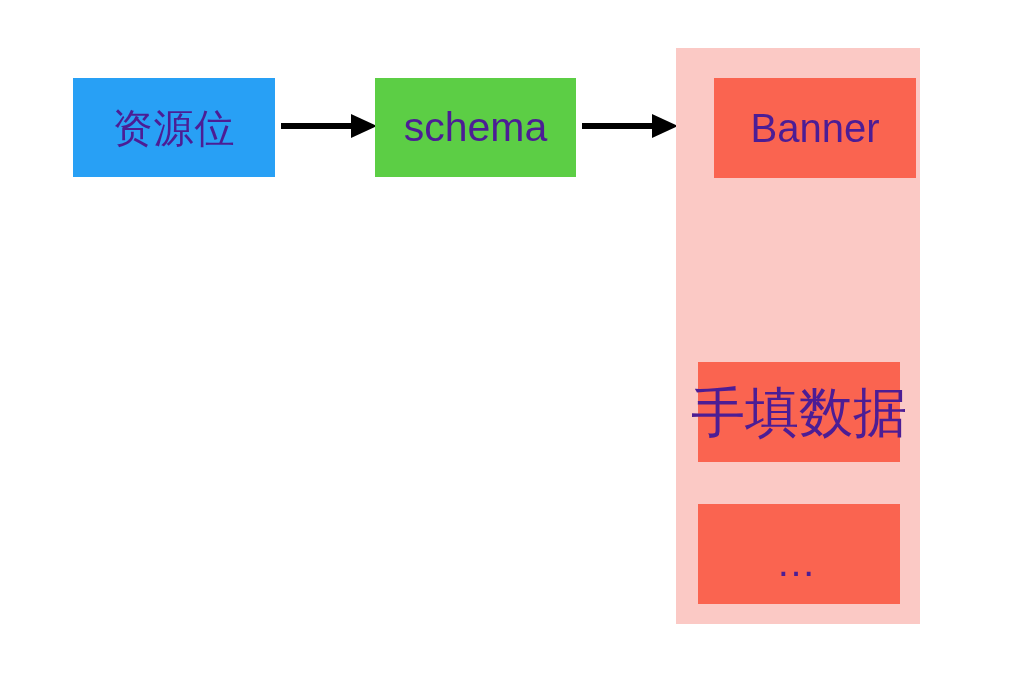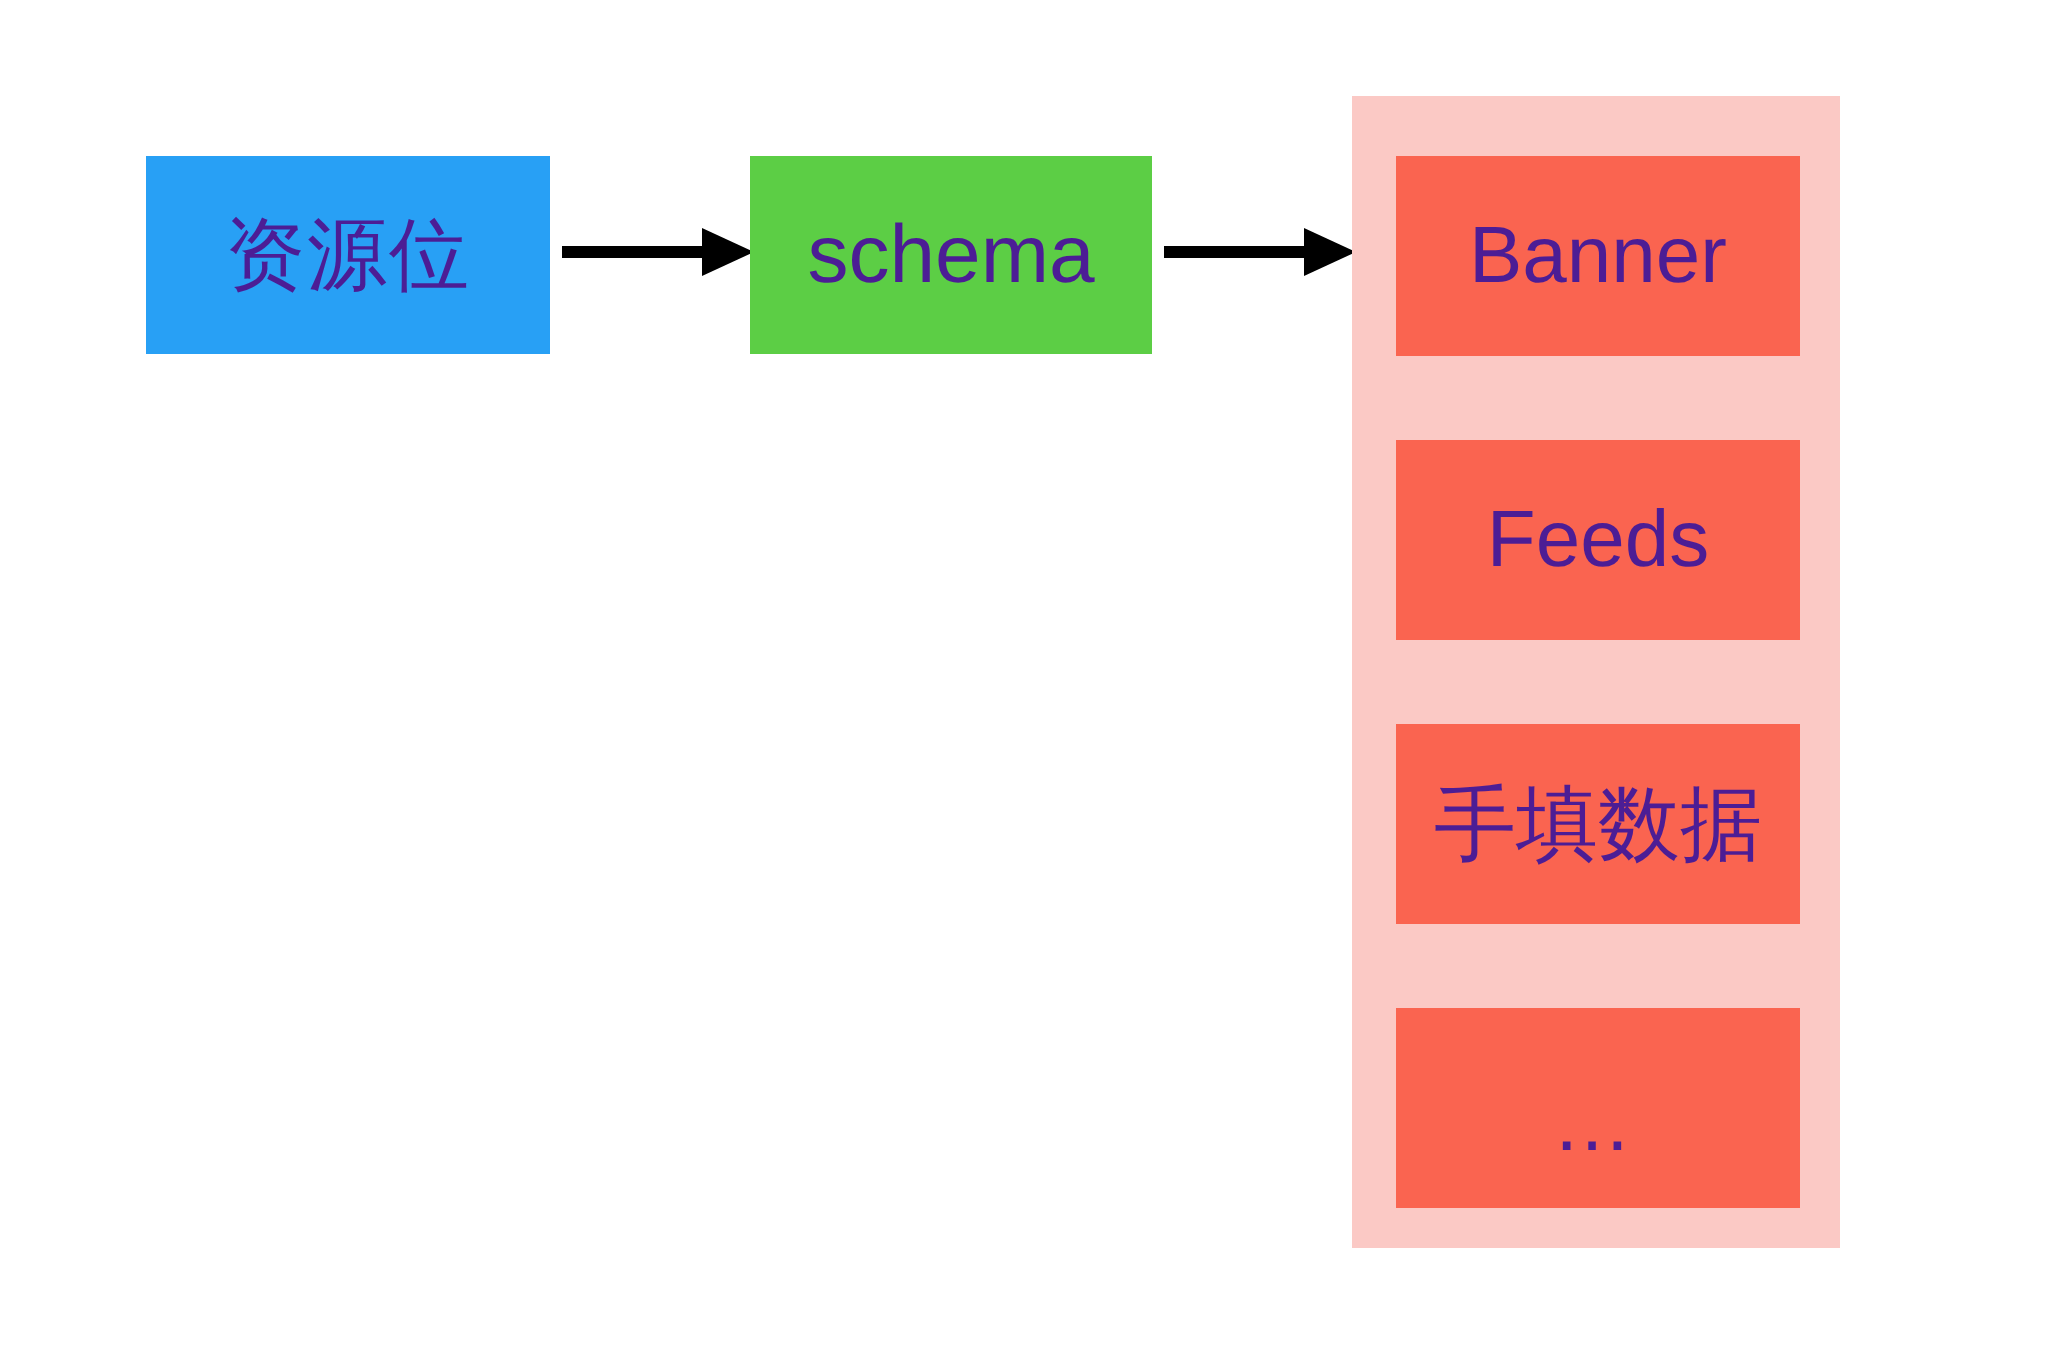--- a/index.html
+++ b/index.html
@@ -65,23 +65,23 @@
   }
 
   
   .node-item {
     left: 698px;
     width: 202px;
     height: 100px;
     background: #fa6450;
     font-size: 40px;
   }
-  .node-item-0 { top: 78px; }
+  .node-item-0 { top: 78px; margin-left: 16px; }
   .node-item-1 { top: 220px; }
-  .node-item-2 { top: 362px; font-size: 41px; letter-spacing: 0px; }
+  .node-item-2 { top: 362px; font-size: 54px; letter-spacing: 0px; }
   .node-item-3 { top: 504px; }
 
   .ellipsis-glyph {
     display: inline-block;
     font-size: 40px;
     letter-spacing: 6px;
     transform: translateY(8px);
   }
 
   
@@ -119,23 +119,20 @@
       <polygon points="70,3 96,15 70,27" fill="#000000"></polygon>
     </svg>
   </div>
 
   <div class="group-container"></div>
 
   <div class="node node-item node-item-0">
     <span>Banner</span>
   </div>
 
-  <div class="node node-item node-item-1">
-    <span>Feeds</span>
-  </div>
 
   <div class="node node-item node-item-2">
     <span>手填数据</span>
   </div>
 
   <div class="node node-item node-item-3">
     <span class="ellipsis-glyph">…</span>
   </div>
 
 </div>

